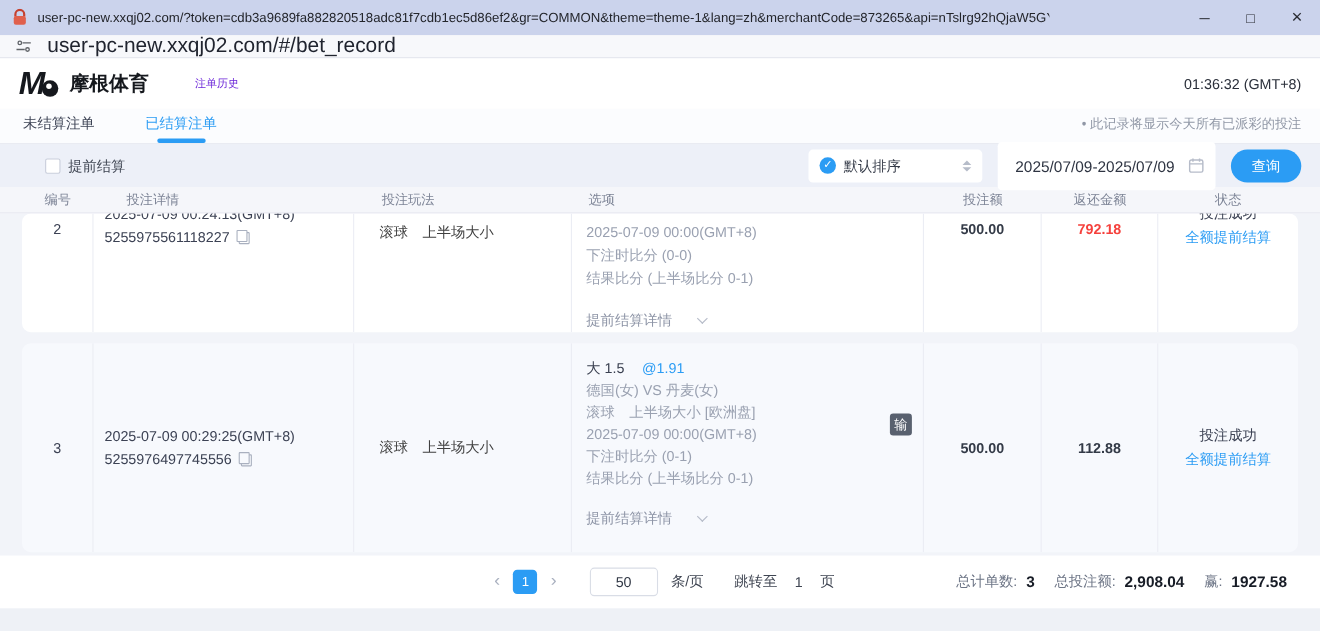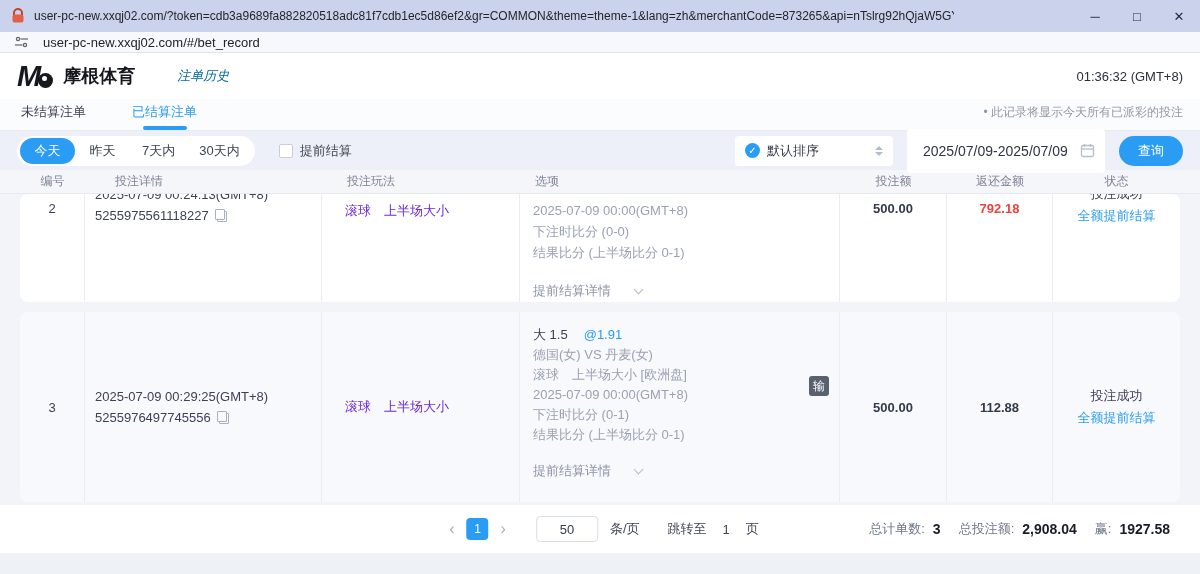--- a/index.html
+++ b/index.html
@@ -10,30 +10,30 @@
   .titlebar { height:32px; background:#cbd3ec; display:flex; align-items:center; padding:0 0 0 10px; }
   .favicon { width:16px; height:16px; margin-right:8px; flex:0 0 auto; }
   .title-text { font-size:12px; color:#23252b; white-space:nowrap; overflow:hidden; max-width:920px; }
   .win-controls { margin-left:auto; display:flex; }
   .win-btn { width:42px; height:32px; display:flex; align-items:center; justify-content:center;
              font-size:13px; color:#2a2c33; cursor:default; }
 
   
   .addressbar { height:21px; background:#f7f8fb; border-bottom:1px solid #e2e4ec; display:flex; align-items:center; padding:0 14px; }
   .track-icon { width:15px; height:12px; margin-right:14px; }
-  .url-text { font-size:13px; color:#20242f; }
+  .url-text { font-size:19px; color:#20242f; }
 
   
   .appheader { height:46px; background:#ffffff; display:flex; align-items:center; padding:0 17px; }
   .logo { display:flex; align-items:center; margin-right:10px; }
   .logo-m { font-size:29px; font-weight:900; font-style:italic; color:#15181d; letter-spacing:-2px; }
   .logo-ball { width:15px; height:15px; border-radius:50%; background:#15181d; margin-left:-1px; margin-top:8px; position:relative; }
   .logo-ball::after { content:""; position:absolute; left:4px; top:3px; width:5px; height:5px; border-radius:50%; background:#fff; }
   .brand { font-size:18px; font-weight:800; color:#15181d; margin-right:42px; }
-  .nav-item { font-size:13px; color:#0369a1; cursor:pointer;font-style:italic; }
+  .nav-item { font-size:10px; color:#6d28d9; cursor:pointer; }
   .clock { margin-left:auto; font-size:13px; color:#2a2f3a; }
 
   
   .tabsrow { height:32px; background:#fbfcfe; border-bottom:1px solid #e9ebf2; display:flex; align-items:flex-end; padding:0 17px; }
   .tab { font-size:13px; color:#3c4254; padding:0 4px 9px 4px; margin-right:38px; position:relative; cursor:pointer; }
   .tab.active { color:#2b9cf4; }
   .tab.active .tab-bar { position:absolute; left:50%; transform:translateX(-50%); bottom:0; width:44px; height:4px;
                          border-radius:3px; background:#2b9cf4; }
   .tabs-note { margin-left:auto; font-size:12px; color:#9097a6; padding-bottom:9px; }
 
@@ -75,21 +75,21 @@
   .row-2 { height:108px; background:#ffffff; }
   .row-3 { height:190px; background:#f7f9fd; margin-top:10px; }
   .cell { border-right:1px solid #ebedf4; position:relative; }
   .cell:last-child { border-right:none; }
   .v-center { display:flex; flex-direction:column; justify-content:center; }
   .c-no { text-align:center; color:#3c4254; }
   .row-2 .c-no { padding-top:7px; }
   .c-detail { padding-left:10px; line-height:21px; color:#3c4254; }
   .row-2 .c-detail .clip-up { margin-top:-10px; }
   .bet-id-line { display:flex; align-items:center; gap:6px; }
-  .c-play { padding-left:23px; color:#6d28d9; }
+  .c-play { padding-left:23px; color:#404040; }
   .row-2 .c-play { padding-top:8px; }
   .c-option { padding-left:13px; color:#9aa1b1; line-height:20px; }
   .row-2 .c-option { padding-top:6px; line-height:21px; }
   .row-3 .c-option { padding-top:13px; }
   .opt-dark { color:#3a4050; }
   .odds { color:#2b9cf4; margin-left:16px; }
   .early-line { display:flex; align-items:center; gap:24px; color:#8d94a6; cursor:pointer; }
   .row-2 .early-line { margin-top:17px; }
   .row-3 .early-line { margin-top:16px; }
   .c-stake, .c-payout { text-align:center; font-weight:bold; color:#333a47; }
@@ -164,26 +164,20 @@
   <div class="tabsrow">
     <div class="tab">未结算注单</div>
     <div class="tab active">
       <span>已结算注单</span>
       <span class="tab-bar"></span>
     </div>
     <div class="tabs-note">• 此记录将显示今天所有已派彩的投注</div>
   </div>
 
   <div class="filterbar">
-    <div class="range-pills">
-      <div class="pill active">今天</div>
-      <div class="pill">昨天</div>
-      <div class="pill">7天内</div>
-      <div class="pill">30天内</div>
-    </div>
     <div class="chk-group">
       <span class="checkbox"></span>
       <span class="chk-label">提前结算</span>
     </div>
     <div class="filter-right">
       <div class="sort-select">
         <span class="check-circle">✓</span>
         <span class="sort-label">默认排序</span>
         <span class="sort-arrows">
           <span class="tri-up"></span>

